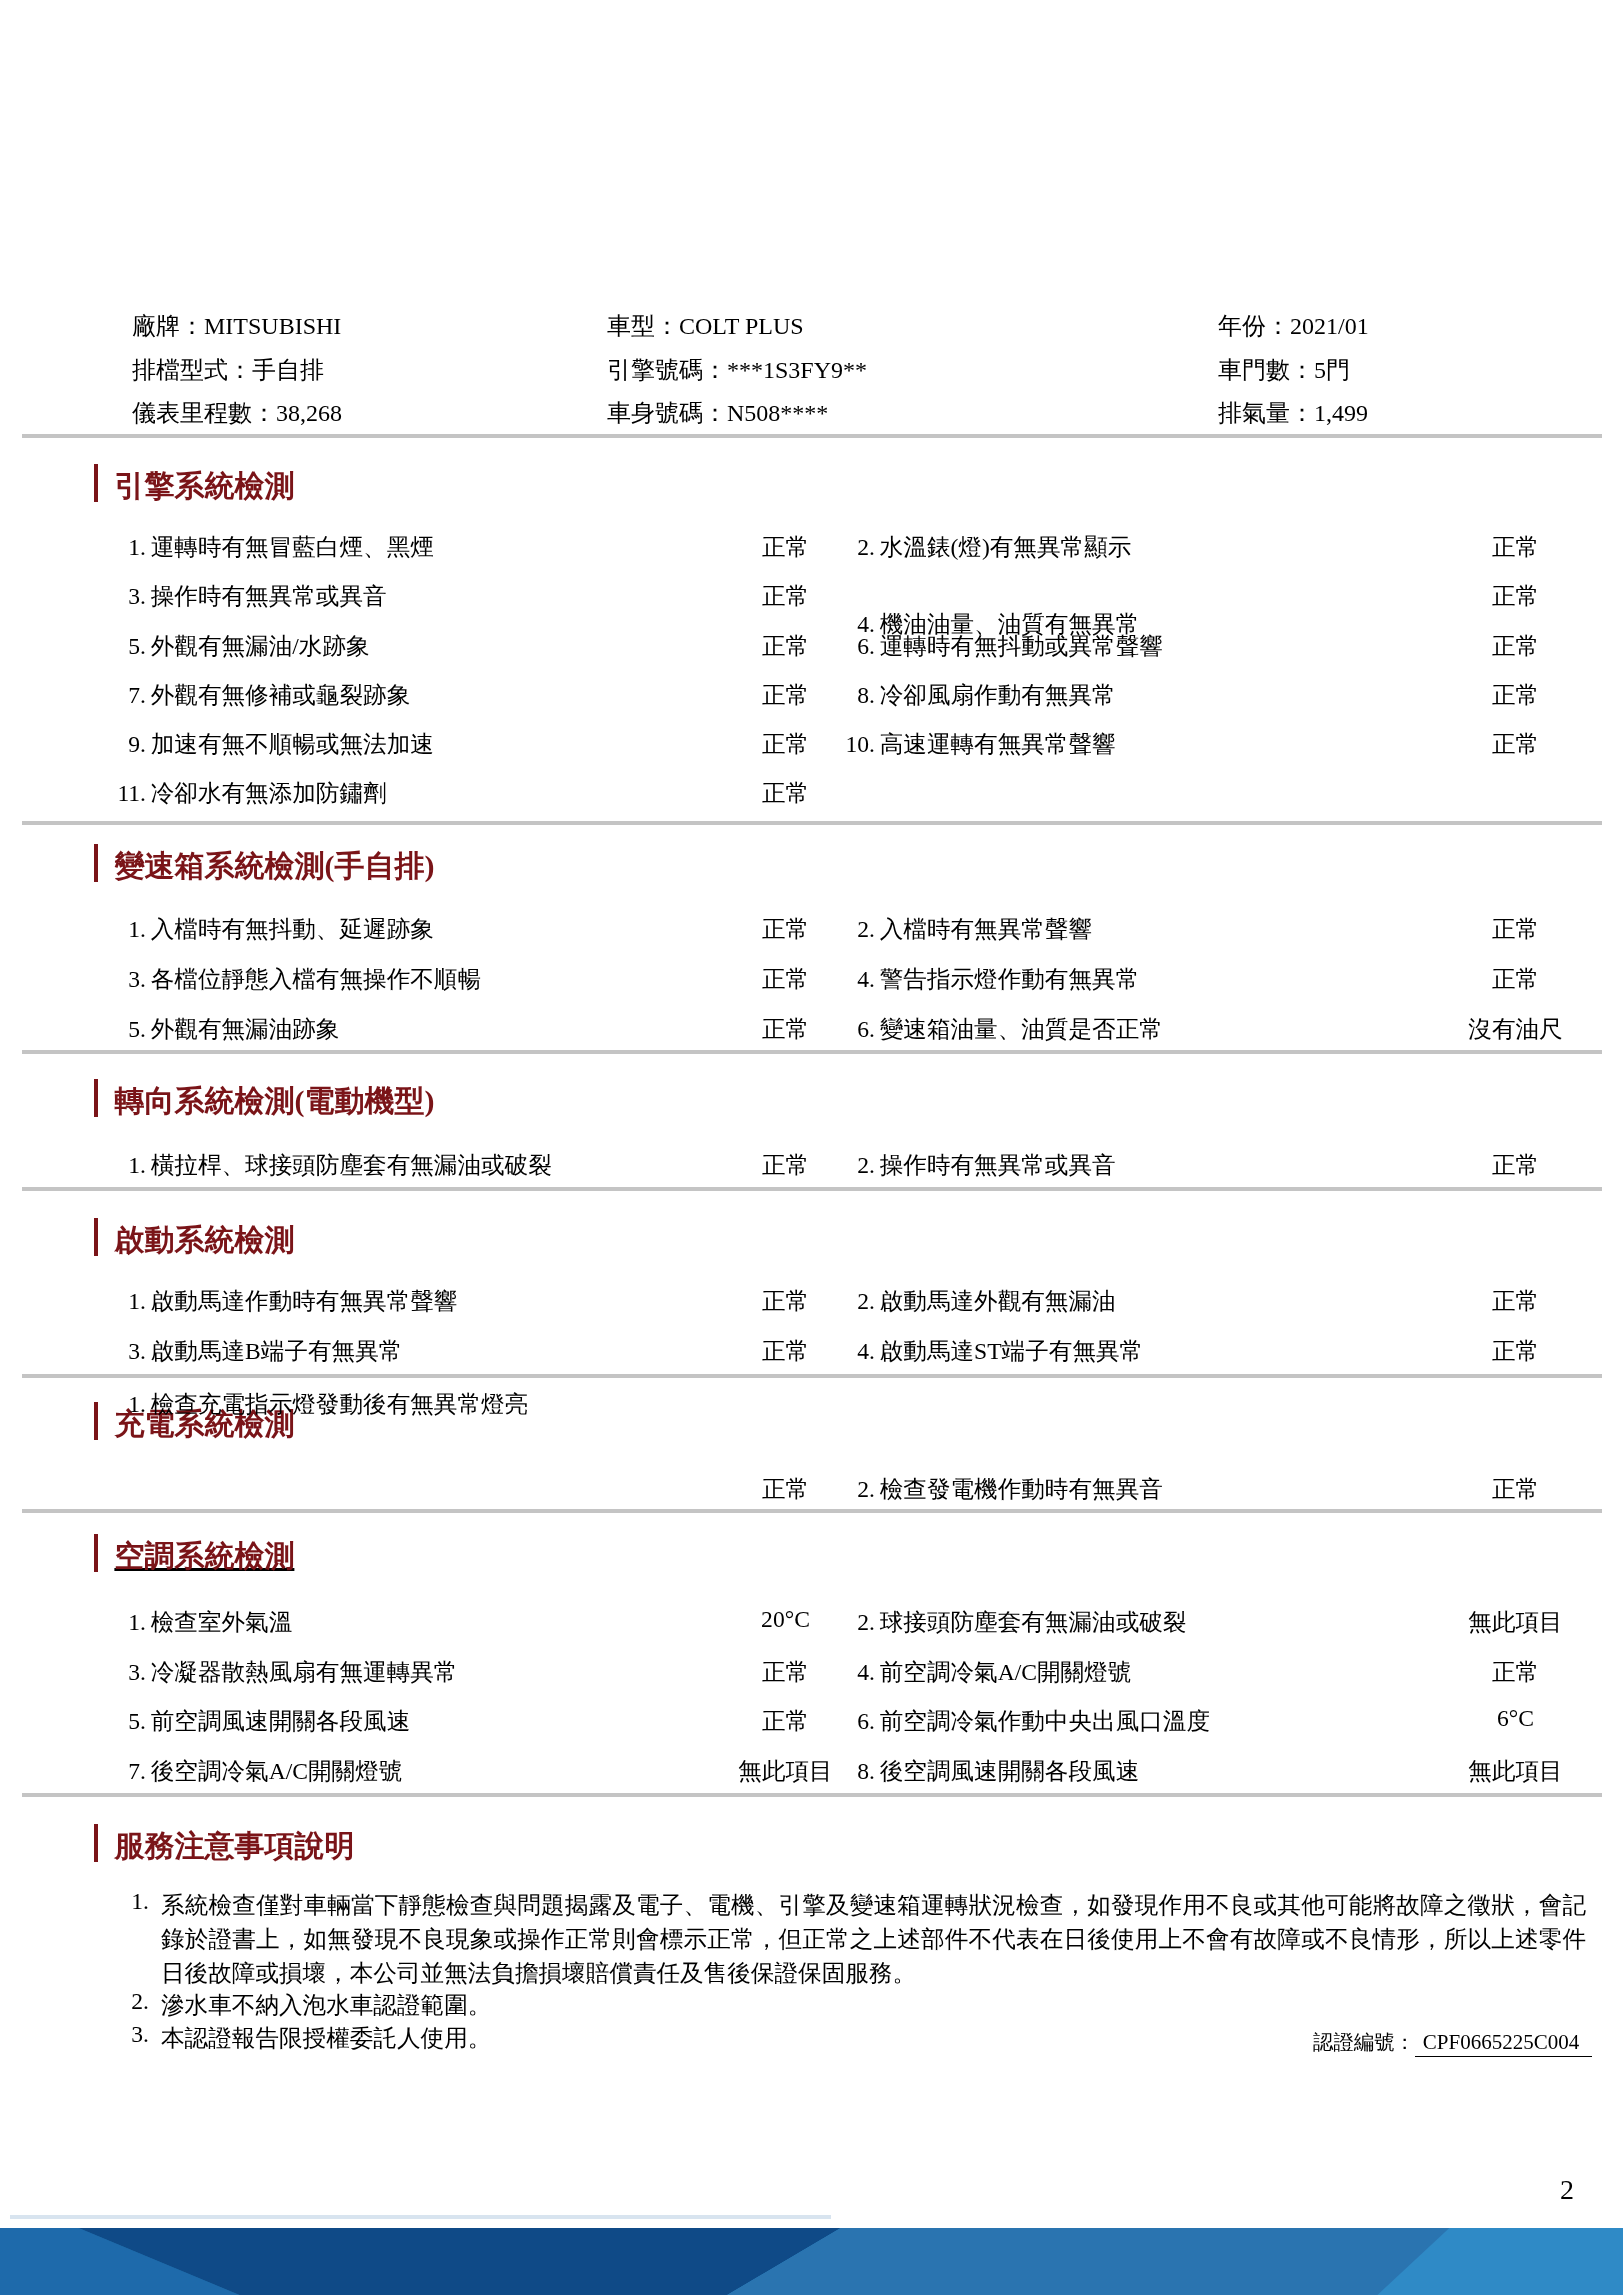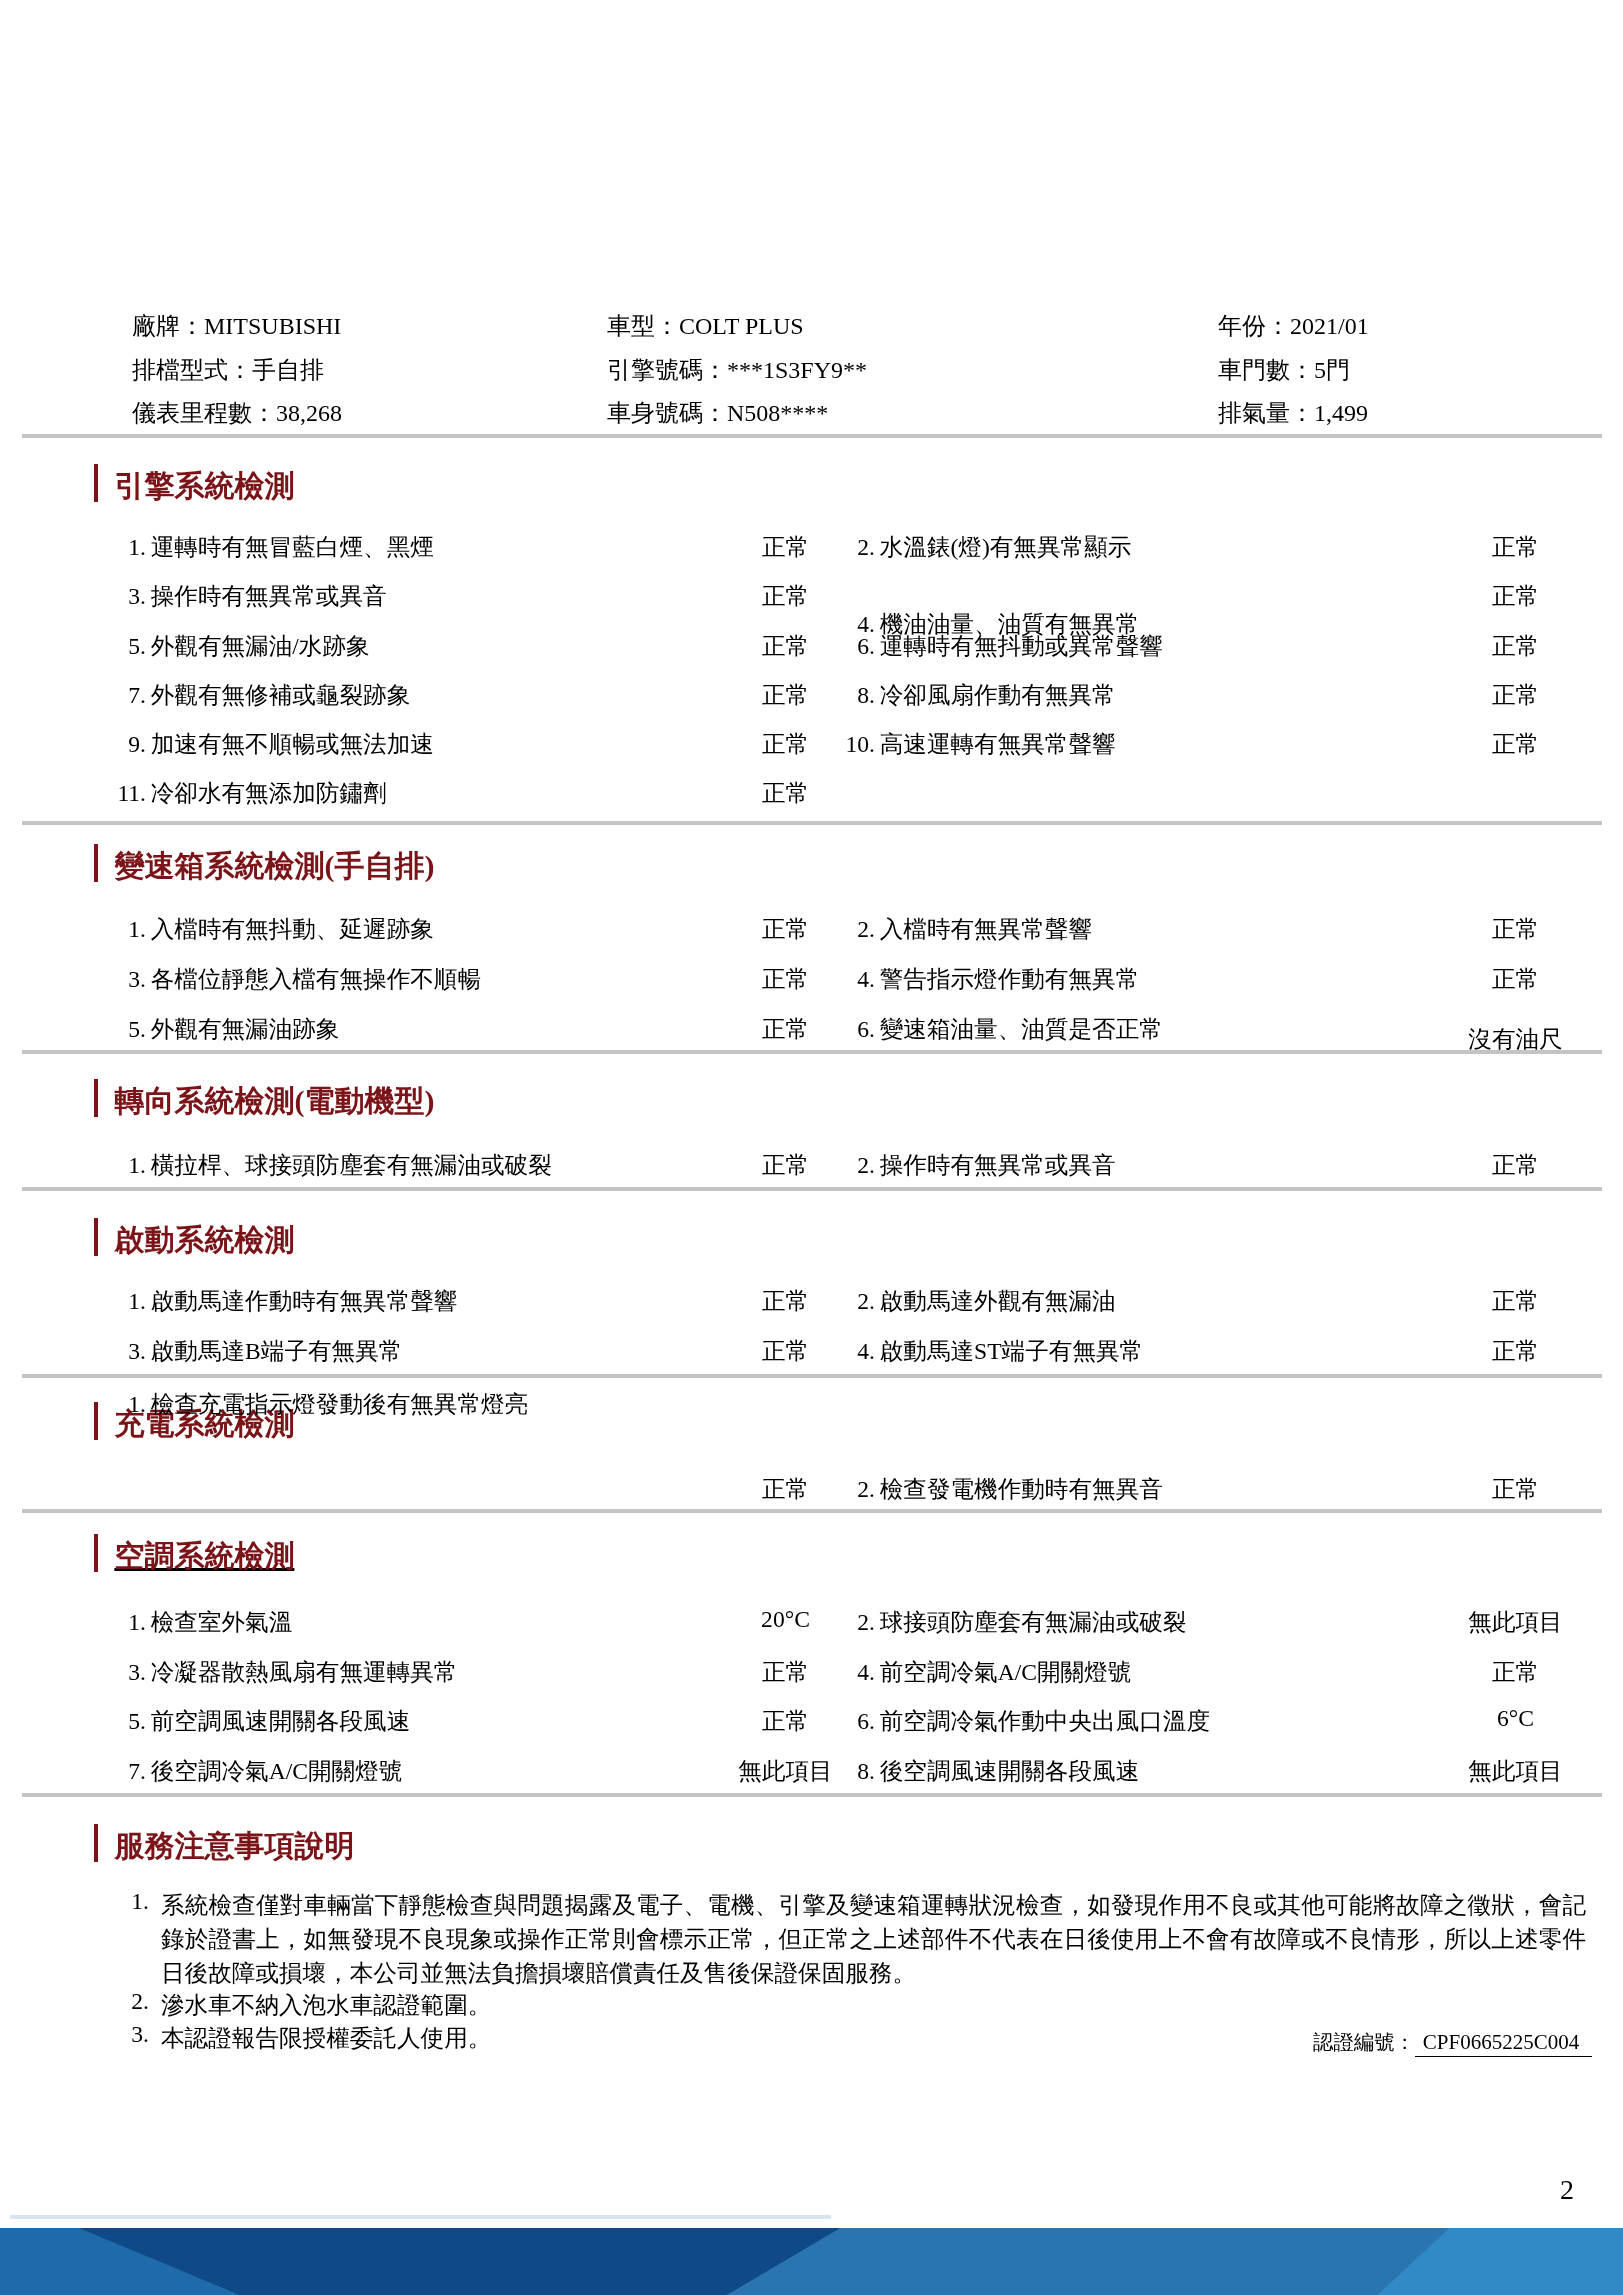--- a/index.html
+++ b/index.html
@@ -98,21 +98,21 @@
       <div class="item-value" style="left: 699px; top: 913px;">正常</div>
       <div class="item-cell" style="left: 825px; top: 913px;"><span class="item-num">2.</span><span class="item-label">入檔時有無異常聲響</span></div>
       <div class="item-value" style="left: 1429px; top: 913px;">正常</div>
       <div class="item-cell" style="left: 96px; top: 963px;"><span class="item-num">3.</span><span class="item-label">各檔位靜態入檔有無操作不順暢</span></div>
       <div class="item-value" style="left: 699px; top: 963px;">正常</div>
       <div class="item-cell" style="left: 825px; top: 963px;"><span class="item-num">4.</span><span class="item-label">警告指示燈作動有無異常</span></div>
       <div class="item-value" style="left: 1429px; top: 963px;">正常</div>
       <div class="item-cell" style="left: 96px; top: 1013px;"><span class="item-num">5.</span><span class="item-label">外觀有無漏油跡象</span></div>
       <div class="item-value" style="left: 699px; top: 1013px;">正常</div>
       <div class="item-cell" style="left: 825px; top: 1013px;"><span class="item-num">6.</span><span class="item-label">變速箱油量、油質是否正常</span></div>
-      <div class="item-value" style="left: 1429px; top: 1013px; margin-top: 10px;">沒有油尺</div>
+      <div class="item-value" style="left: 1429px; top: 1013px;">沒有油尺</div>
       <div class="sep" style="top: 1050px;"></div>
       <div class="sec-title" style="top: 1081px;">
         <div class="sec-bar" style="position: absolute;"></div>
         <div class="sec-text" style="position: relative;">轉向系統檢測(電動機型)</div>
       </div>
       <div class="item-cell" style="left: 96px; top: 1149px;"><span class="item-num">1.</span><span class="item-label">橫拉桿、球接頭防塵套有無漏油或破裂</span></div>
       <div class="item-value" style="left: 699px; top: 1149px;">正常</div>
       <div class="item-cell" style="left: 825px; top: 1149px;"><span class="item-num">2.</span><span class="item-label">操作時有無異常或異音</span></div>
       <div class="item-value" style="left: 1429px; top: 1149px;">正常</div>
       <div class="sep" style="top: 1187px;"></div>

